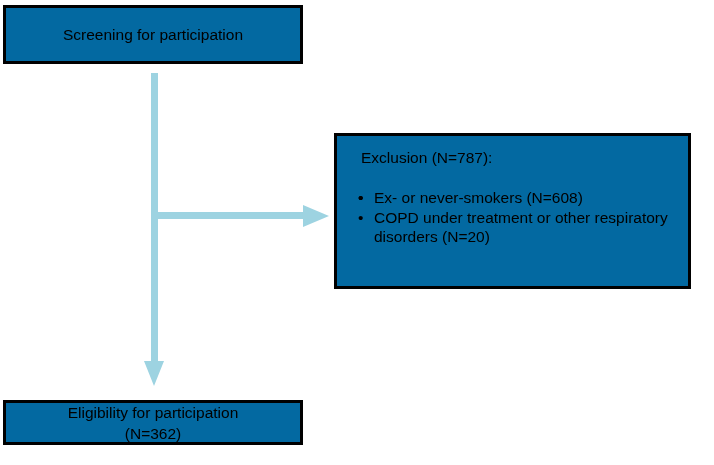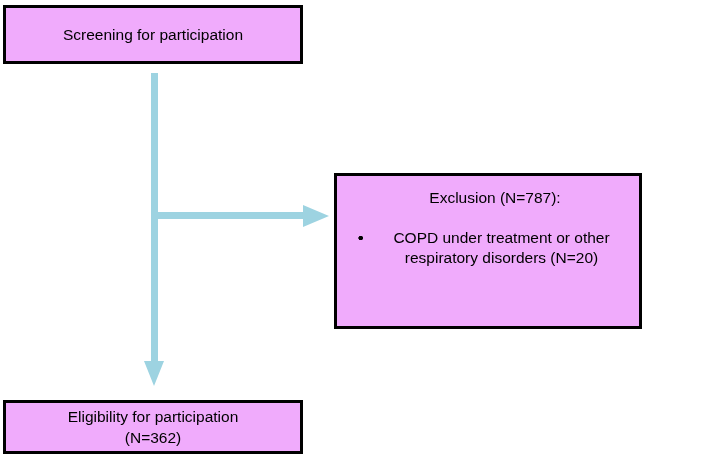--- a/index.html
+++ b/index.html
@@ -16,22 +16,21 @@
     height: 465px;
     background: #ffffff;
     overflow: hidden;
   }
 
   
   .box {
     position: absolute;
     box-sizing: border-box;
     border: 3px solid #000000;
-    background: #f0abfc;
-    text-align: center;
+    background: #0369a1;
   }
   .box-centered {
     display: flex;
     flex-direction: column;
     align-items: center;
     justify-content: center;
   }
   .box-line {
     font-size: 15.5px;
     line-height: 21px;
@@ -42,29 +41,28 @@
   #box-screening {
     left: 3px;
     top: 5px;
     width: 300px;
     height: 59px;
   }
   #box-eligibility {
     left: 3px;
     top: 400px;
     width: 300px;
-    height: 54px;
+    height: 45px;
   }
   #box-exclusion {
     left: 334px;
     top: 133px;
-    width: 308px;
+    width: 357px;
     height: 156px;
     padding: 10px 10px 10px 21px;
-    margin-top: 40px;
   }
 
   .excl-title {
     font-size: 15.5px;
     line-height: 20px;
     color: #000000;
     margin: 2px 0 0 3px;
     white-space: nowrap;
   }
   .excl-list {
@@ -141,20 +139,21 @@
   <div class="conn" id="hline-head"></div>
 
   <div class="box" id="box-exclusion">
     <div class="excl-title">Exclusion (N=787):</div>
     <ul class="excl-list">
       <li class="excl-item">
         <span class="bullet">•</span>
       </li>
       <li class="excl-item">
         <span class="bullet">•</span>
+        <span>Ex- or never-smokers (N=608)</span>
       </li>
       <li class="excl-item">
         <span class="bullet">•</span>
         <span>COPD under treatment or other respiratory disorders (N=20)</span>
       </li>
     </ul>
   </div>
 
   <div class="box box-centered" id="box-eligibility">
     <div class="box-line">Eligibility for participation</div>

